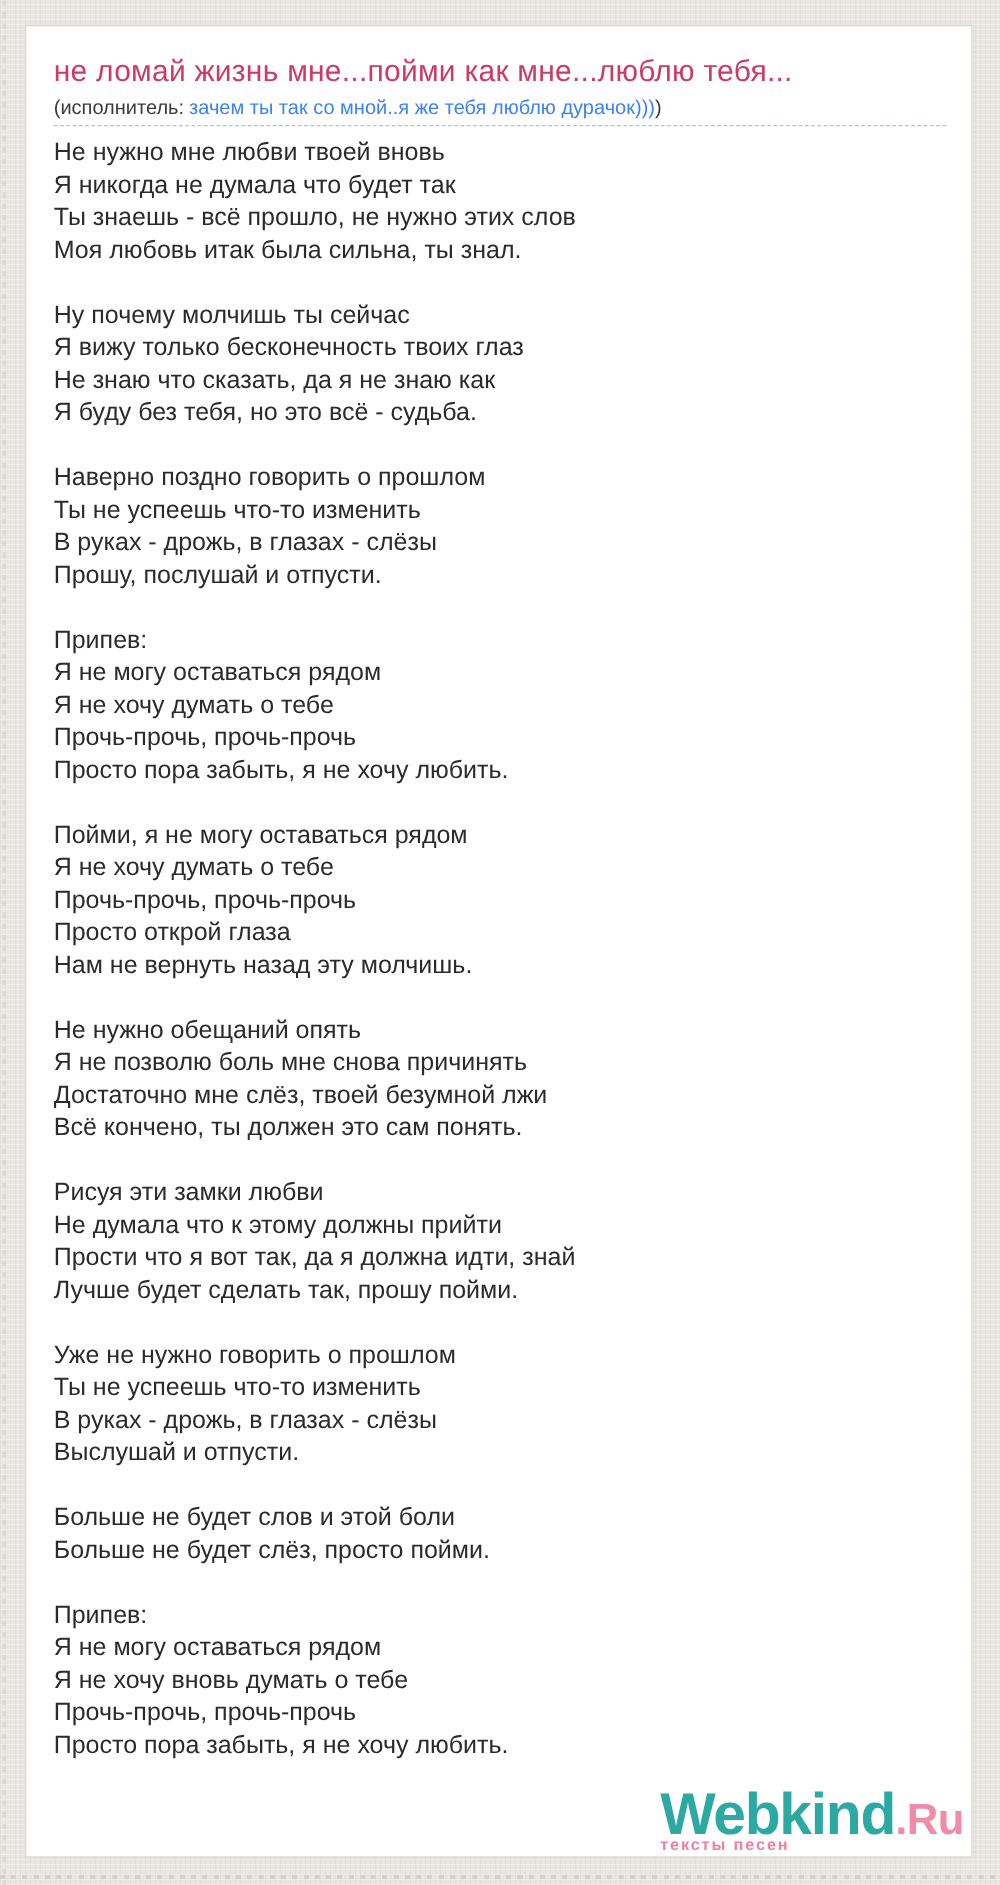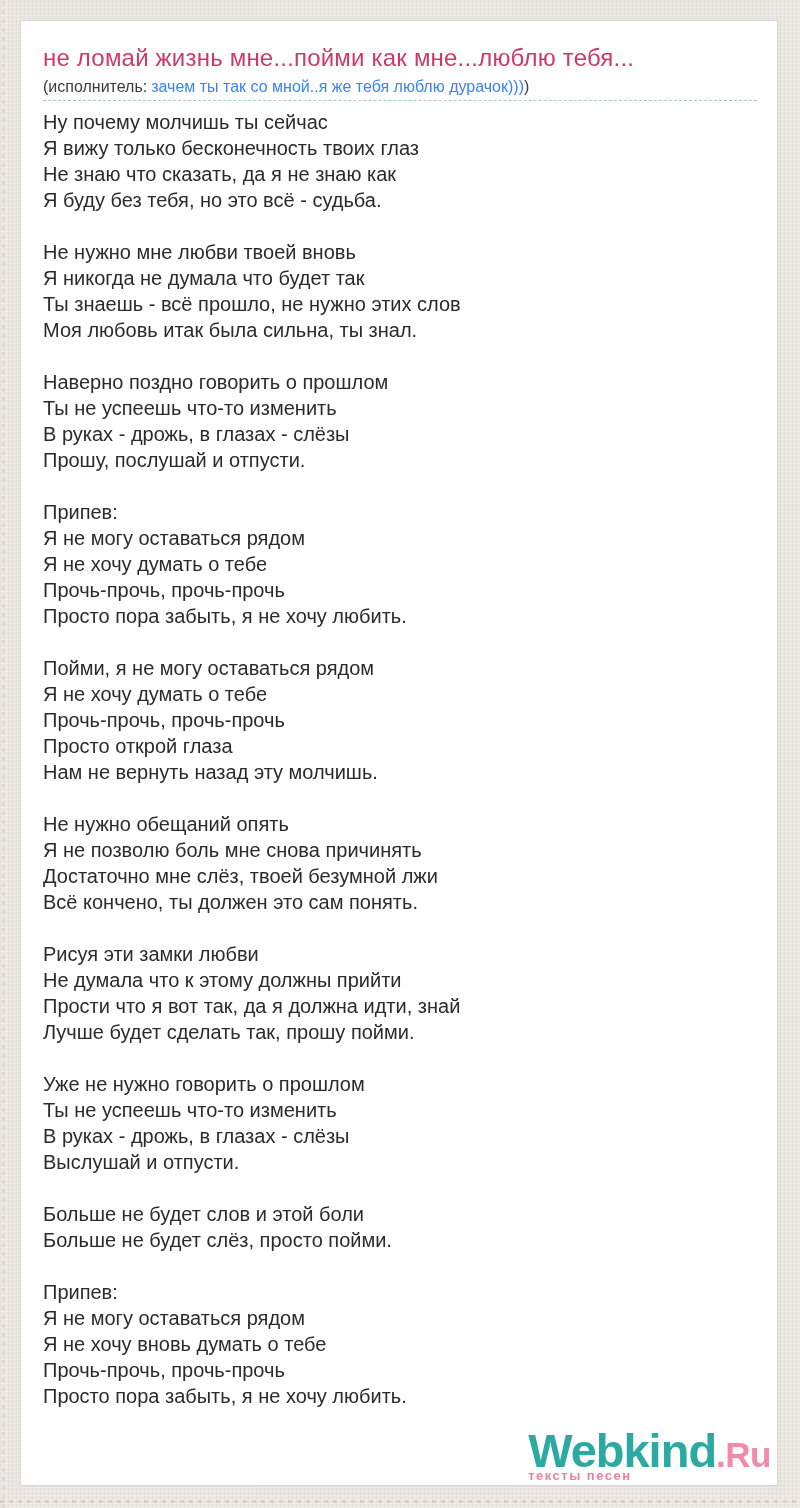--- a/index.html
+++ b/index.html
@@ -104,30 +104,30 @@
 <div class="card">
 
   <h1 class="song-title">не ломай жизнь мне...пойми как мне...люблю тебя...</h1>
 
   <div class="artist-line">
     <span class="prefix">(исполнитель:</span><span class="artist-link">зачем ты так со мной..я же тебя люблю дурачок)))</span><span>)</span>
   </div>
 
   <div class="lyrics">
       <div class="verse">
+        <div class="lyric-line">Не нужно мне любви твоей вновь</div>
+        <div class="lyric-line">Я никогда не думала что будет так</div>
+        <div class="lyric-line">Ты знаешь - всё прошло, не нужно этих слов</div>
+        <div class="lyric-line">Моя любовь итак была сильна, ты знал.</div>
+      </div>
+      <div class="verse">
         <div class="lyric-line">Ну почему молчишь ты сейчас</div>
         <div class="lyric-line">Я вижу только бесконечность твоих глаз</div>
         <div class="lyric-line">Не знаю что сказать, да я не знаю как</div>
         <div class="lyric-line">Я буду без тебя, но это всё - судьба.</div>
-      </div>
-      <div class="verse">
-        <div class="lyric-line">Не нужно мне любви твоей вновь</div>
-        <div class="lyric-line">Я никогда не думала что будет так</div>
-        <div class="lyric-line">Ты знаешь - всё прошло, не нужно этих слов</div>
-        <div class="lyric-line">Моя любовь итак была сильна, ты знал.</div>
       </div>
       <div class="verse">
         <div class="lyric-line">Наверно поздно говорить о прошлом</div>
         <div class="lyric-line">Ты не успеешь что-то изменить</div>
         <div class="lyric-line">В руках - дрожь, в глазах - слёзы</div>
         <div class="lyric-line">Прошу, послушай и отпусти.</div>
       </div>
       <div class="verse">
         <div class="lyric-line">Припев:</div>
         <div class="lyric-line">Я не могу оставаться рядом</div>

